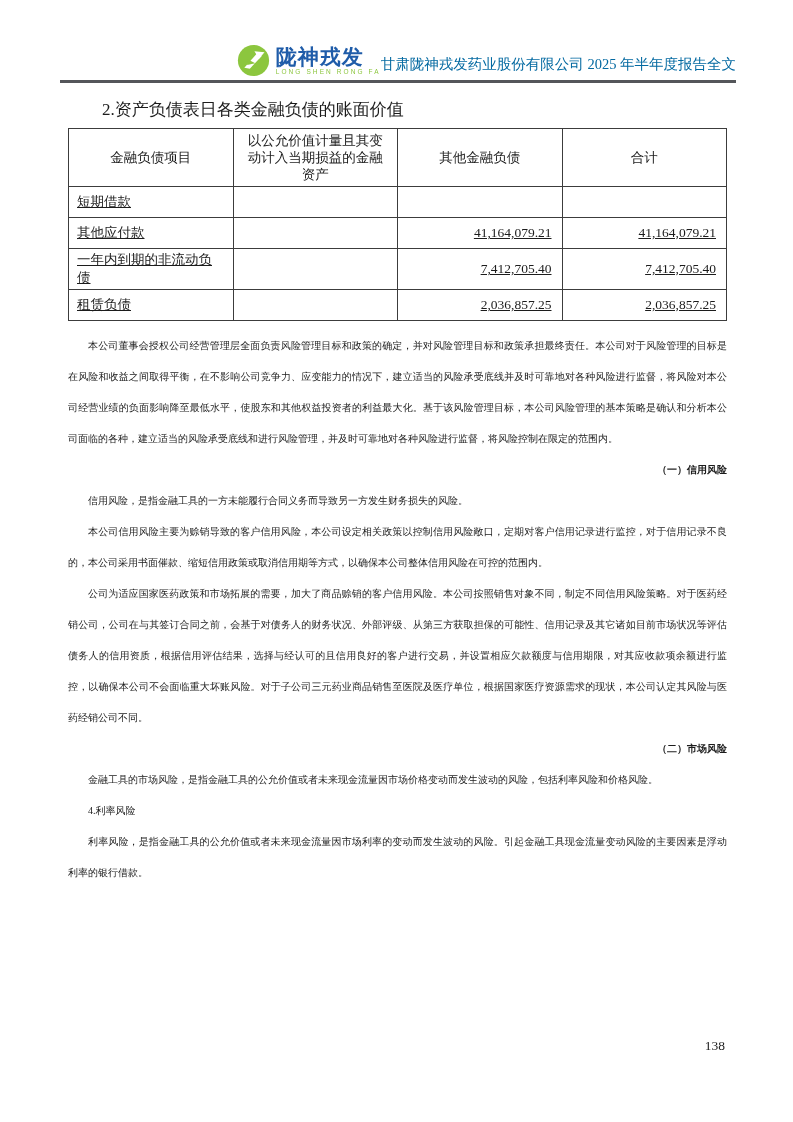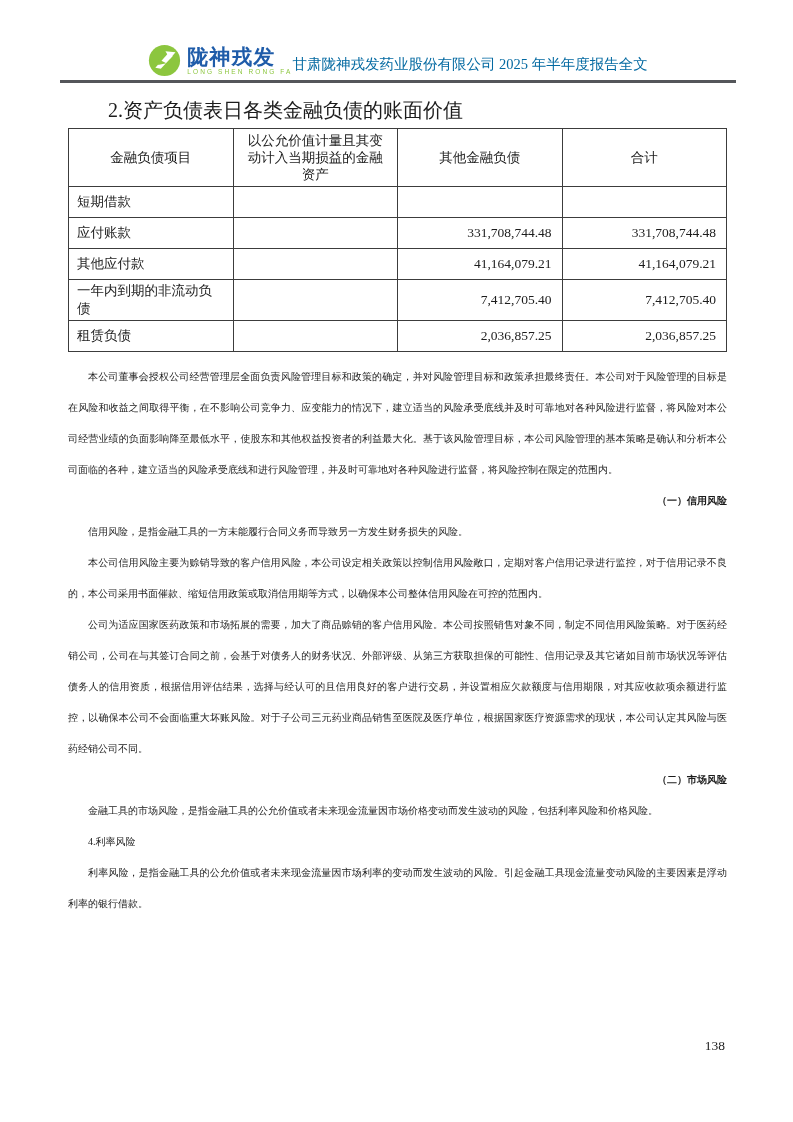--- a/index.html
+++ b/index.html
@@ -21,21 +21,21 @@
     font-family: "Liberation Serif", "DejaVu Serif", serif;
     overflow: hidden;
   }
   
   .header {
     position: absolute;
     left: 60px;
     top: 44px;
     width: 676px;
     display: flex;
-    justify-content: center;
+    justify-content: flex-end;
     align-items: flex-end;
     border-bottom: 3px solid var(--rule);
     padding-bottom: 3px;
   }
   .logo { display: flex; align-items: center; gap: 6px; }
   .logo svg { display: block; }
   .brand-text { display: flex; flex-direction: column; line-height: 1; }
   .brand-cn {
     font-family: "Liberation Sans", "DejaVu Sans", sans-serif;
     font-size: 21px;
@@ -58,21 +58,21 @@
     white-space: nowrap;
   }
   
   .content {
     position: absolute;
     left: 68px;
     top: 99px;
     width: 659px;
   }
   .section-title {
-    font-size: 20px;
+    font-size: 17px;
     line-height: 22px;
     padding-left: 2em;
     margin-bottom: 7px;
   }
   table.fin {
     width: 100%;
     border-collapse: collapse;
     table-layout: fixed;
     font-size: 13.5px;
   }
@@ -85,20 +85,21 @@
   table.fin th {
     text-align: center;
     padding: 3px 10px;
     height: 41px;
     line-height: 17px;
   }
   table.fin td {
     height: 31px;
     padding: 2px 8px;
     text-align: left;
+    text-decoration: underline;
   }
   table.fin td.num { text-align: right; padding-right: 10px; }
   
   .bodytext { margin-top: 9px; }
   .para {
     margin: 0;
     font-size: 10px;
     line-height: 31px;
     text-align: justify;
     text-indent: 2em;
@@ -157,26 +158,20 @@
         </tr>
       </thead>
       <tbody>
         <tr>
           <td>短期借款</td>
           <td class="num"></td>
           <td class="num"></td>
           <td class="num"></td>
         </tr>
         <tr>
-          <td>应付账款</td>
-          <td class="num"></td>
-          <td class="num">331,708,744.48</td>
-          <td class="num">331,708,744.48</td>
-        </tr>
-        <tr>
           <td>其他应付款</td>
           <td class="num"></td>
           <td class="num">41,164,079.21</td>
           <td class="num">41,164,079.21</td>
         </tr>
         <tr>
           <td>一年内到期的非流动负债</td>
           <td class="num"></td>
           <td class="num">7,412,705.40</td>
           <td class="num">7,412,705.40</td>

